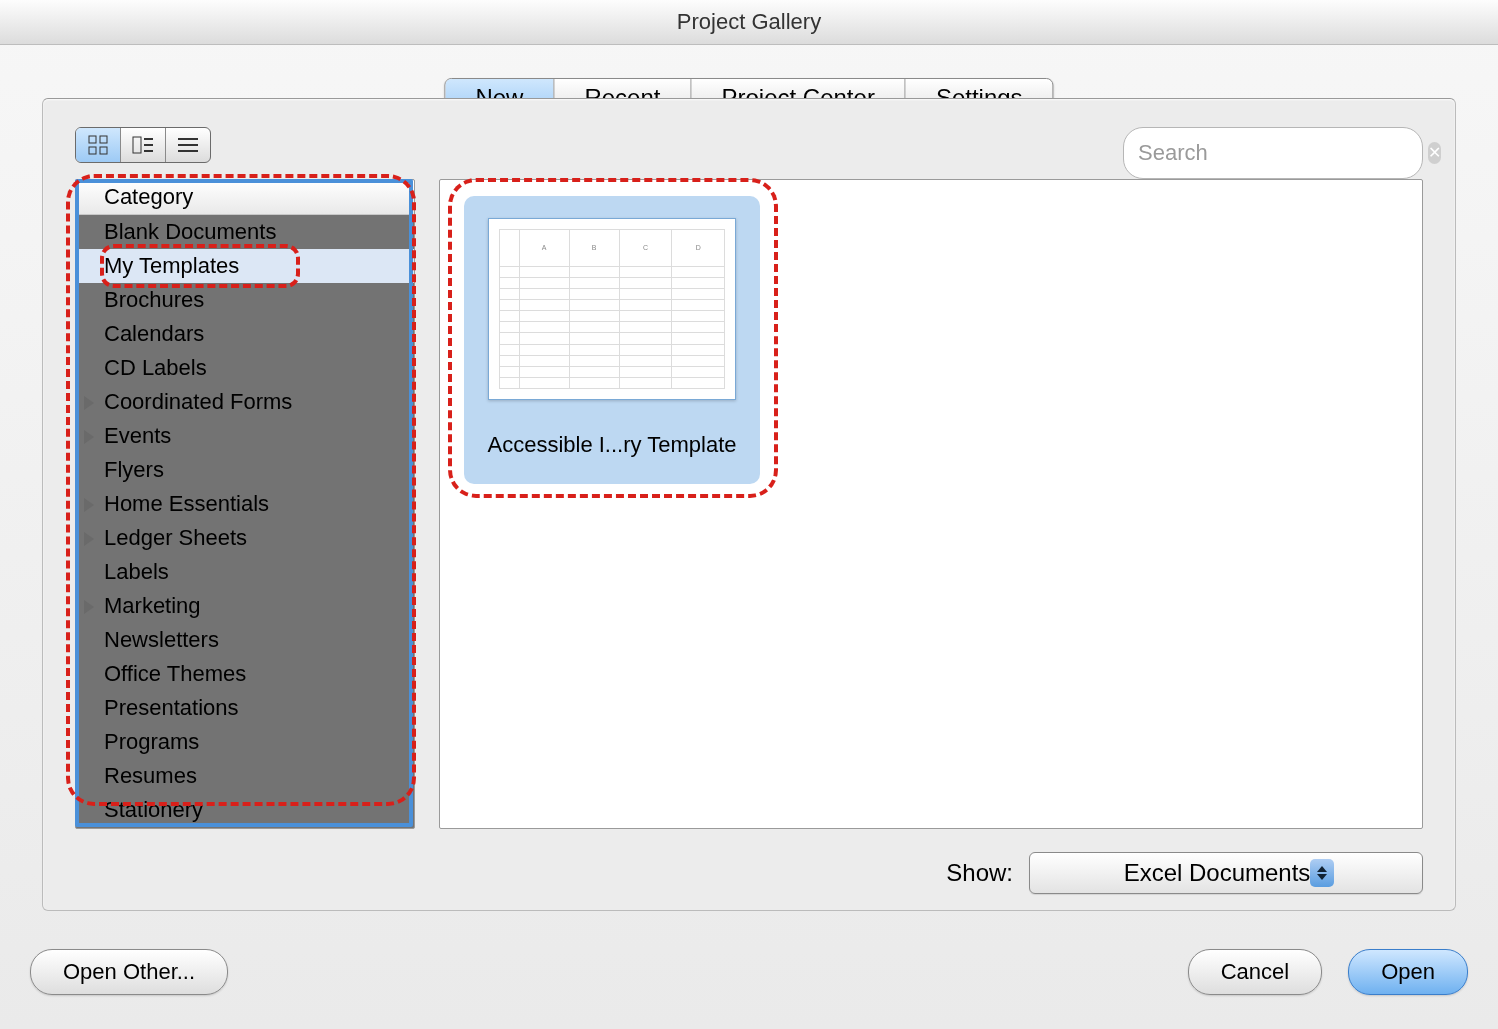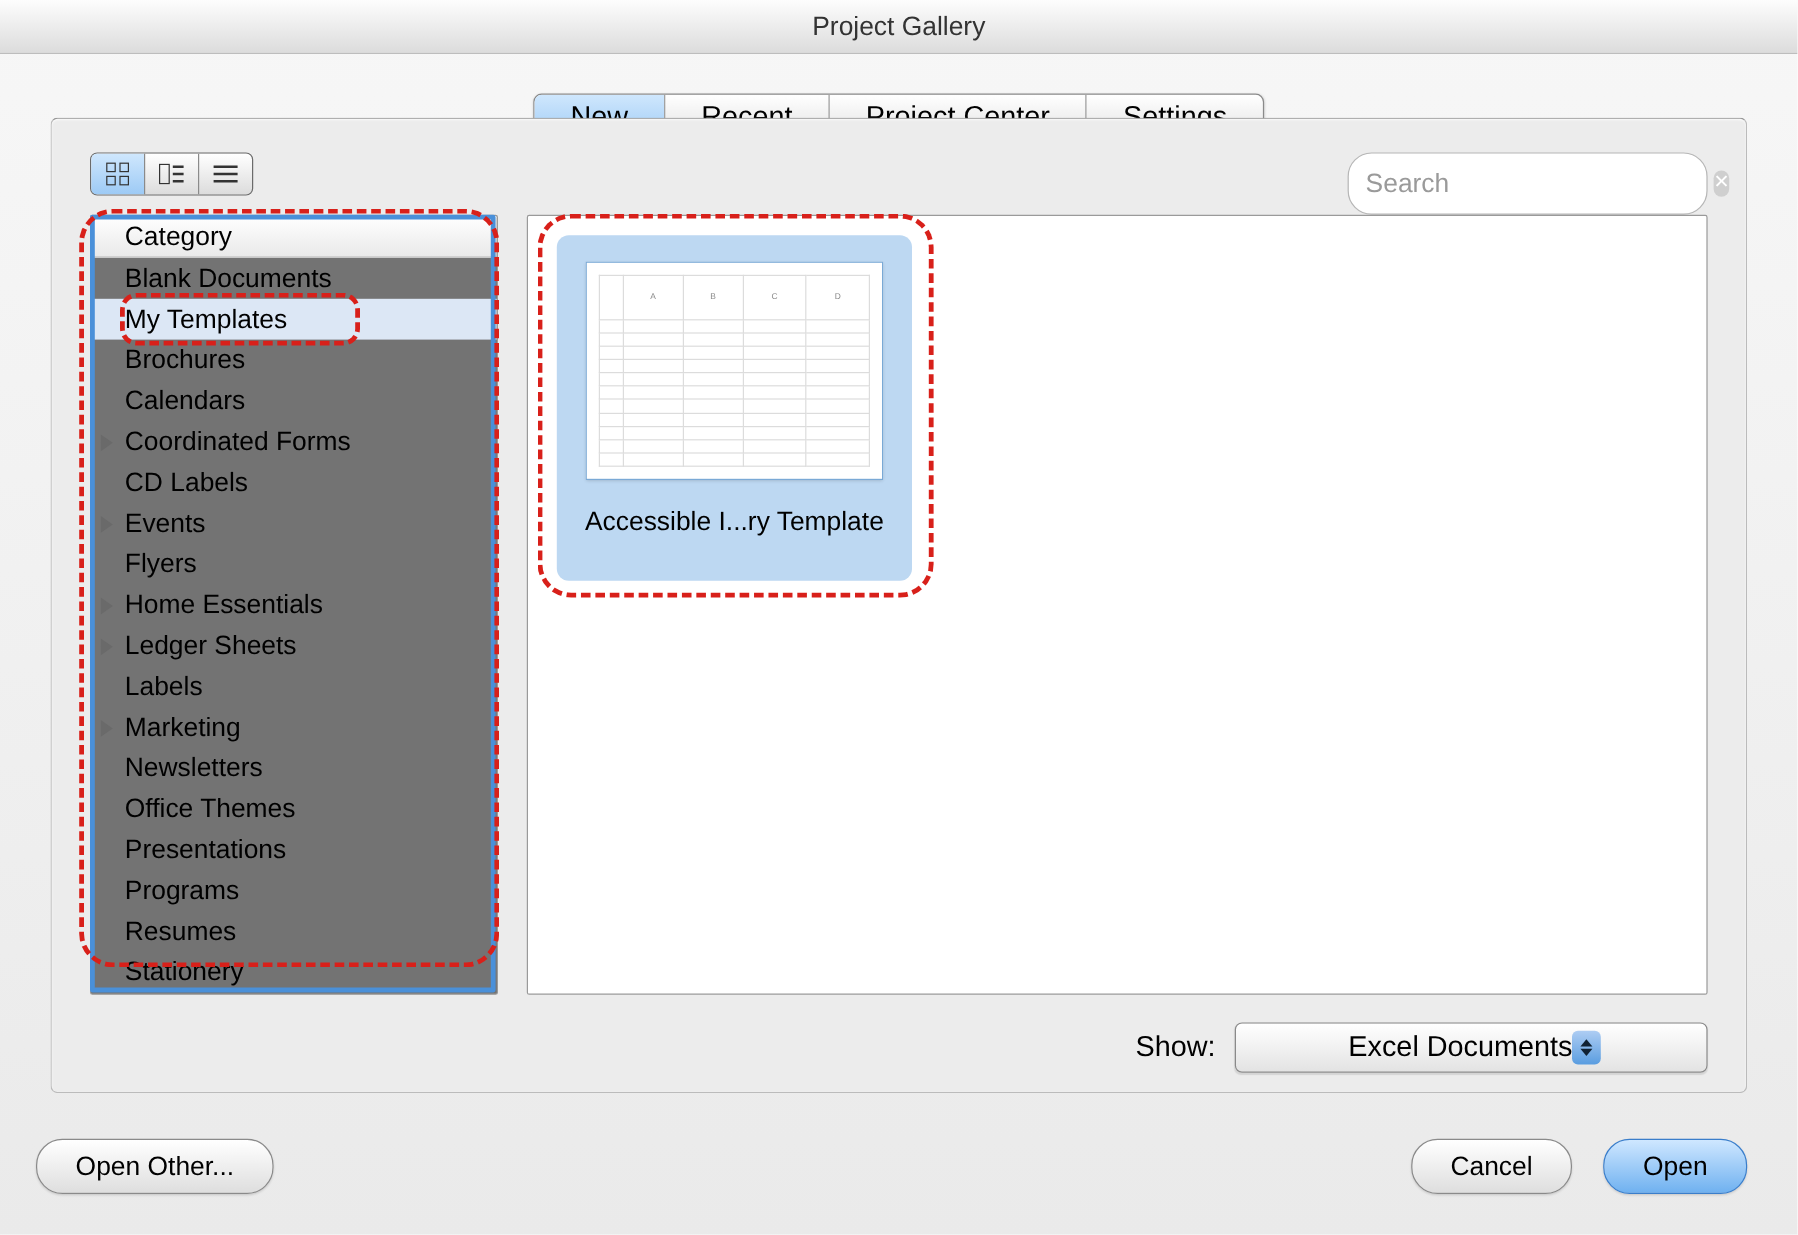--- a/index.html
+++ b/index.html
@@ -27,35 +27,35 @@
   .sidebar li{height:34px;line-height:34px;font-size:22px;padding-left:28px;position:relative;white-space:nowrap;}
   .sidebar li .arr{position:absolute;left:8px;top:11px;width:0;height:0;border-top:7px solid transparent;border-bottom:7px solid transparent;border-left:10px solid #6a6a6a;}
   .sidebar li.selected{background:#dce7f5;}
   
   .content{position:absolute;top:80px;left:396px;right:32px;height:648px;border:1px solid #9a9a9a;border-radius:2px;background:#fff;overflow:auto;}
   .thumb{position:absolute;top:16px;left:24px;width:296px;height:288px;border-radius:10px;background:#bdd8f2;text-align:center;box-sizing:border-box;padding-top:22px;}
   .thumb .preview{width:246px;height:180px;margin:0 auto;background:#fff;border:1px solid #7aa9d6;box-shadow:0 1px 3px rgba(0,0,0,0.2);position:relative;overflow:hidden;}
   .thumb .preview .sheet{position:absolute;inset:10px;}
   .thumb .preview .sheet table{width:100%;height:100%;border-collapse:collapse;}
   .thumb .preview .sheet td{border:1px solid #dcdcdc;font-size:7px;color:#888;text-align:center;}
-  .thumb .tlabel{margin-top:22px;font-size:22px;color:#000;}
+  .thumb .tlabel{margin-top:32px;font-size:22px;color:#000;}
   
   .showrow{position:absolute;left:0;right:0;bottom:16px;display:flex;align-items:center;justify-content:flex-end;gap:16px;padding-right:32px;font-size:24px;}
   .showrow label{color:#000;margin-left:30px;}
   .showrow .popup{width:370px;height:40px;border:1px solid #8a8a8a;border-radius:6px;background:linear-gradient(#fff,#e3e3e3);display:flex;align-items:center;justify-content:center;padding:0 8px 0 14px;box-shadow:0 1px 1px rgba(0,0,0,0.1);}
   .showrow .popup .arrs{width:24px;height:28px;border-radius:5px;background:linear-gradient(#aecdf3,#5a9de0);display:flex;flex-direction:column;align-items:center;justify-content:center;gap:2px;}
   .showrow .popup .arrs span{width:0;height:0;border-left:5px solid transparent;border-right:5px solid transparent;}
   .showrow .popup .arrs .up{border-bottom:6px solid #123;}
   .showrow .popup .arrs .dn{border-top:6px solid #123;}
   
   .btnrow{position:absolute;left:30px;right:30px;bottom:28px;height:52px;}
   .pushbtn{display:inline-flex;align-items:center;justify-content:center;height:44px;border:1px solid #8a8a8a;border-radius:22px;background:linear-gradient(#ffffff,#dedede);font-size:22px;padding:0 32px;box-shadow:0 1px 2px rgba(0,0,0,0.15);cursor:default;}
   .pushbtn.default{background:linear-gradient(#cfe7ff,#6fb1f0);border-color:#3a7ecb;}
   .btnrow .left{position:absolute;left:0;top:0;}
-  .btnrow .right{position:absolute;right:12px;top:0;display:flex;gap:26px;}
+  .btnrow .right{position:absolute;right:0;top:0;display:flex;gap:26px;}
   
   .hl{position:absolute;border:4px dashed #d8201a;border-radius:28px;pointer-events:none;box-sizing:border-box;}
 </style>
 </head>
 <body>
 
 <div class="window">
 
   <div class="titlebar">Project Gallery</div>
 
@@ -105,22 +105,22 @@
       <div class="clear">✕</div>
     </div>
 
     <div class="sidebar">
       <div class="hdr">Category</div>
       <ul id="catlist">
           <li><span>Blank Documents</span></li>
           <li class="selected"><span>My Templates</span></li>
           <li><span>Brochures</span></li>
           <li><span>Calendars</span></li>
+          <li><span>CD Labels</span></li>
           <li><span class="arr"></span><span>Coordinated Forms</span></li>
-          <li><span>CD Labels</span></li>
           <li><span class="arr"></span><span>Events</span></li>
           <li><span>Flyers</span></li>
           <li><span class="arr"></span><span>Home Essentials</span></li>
           <li><span class="arr"></span><span>Ledger Sheets</span></li>
           <li><span>Labels</span></li>
           <li><span class="arr"></span><span>Marketing</span></li>
           <li><span>Newsletters</span></li>
           <li><span>Office Themes</span></li>
           <li><span>Presentations</span></li>
           <li><span>Programs</span></li>

